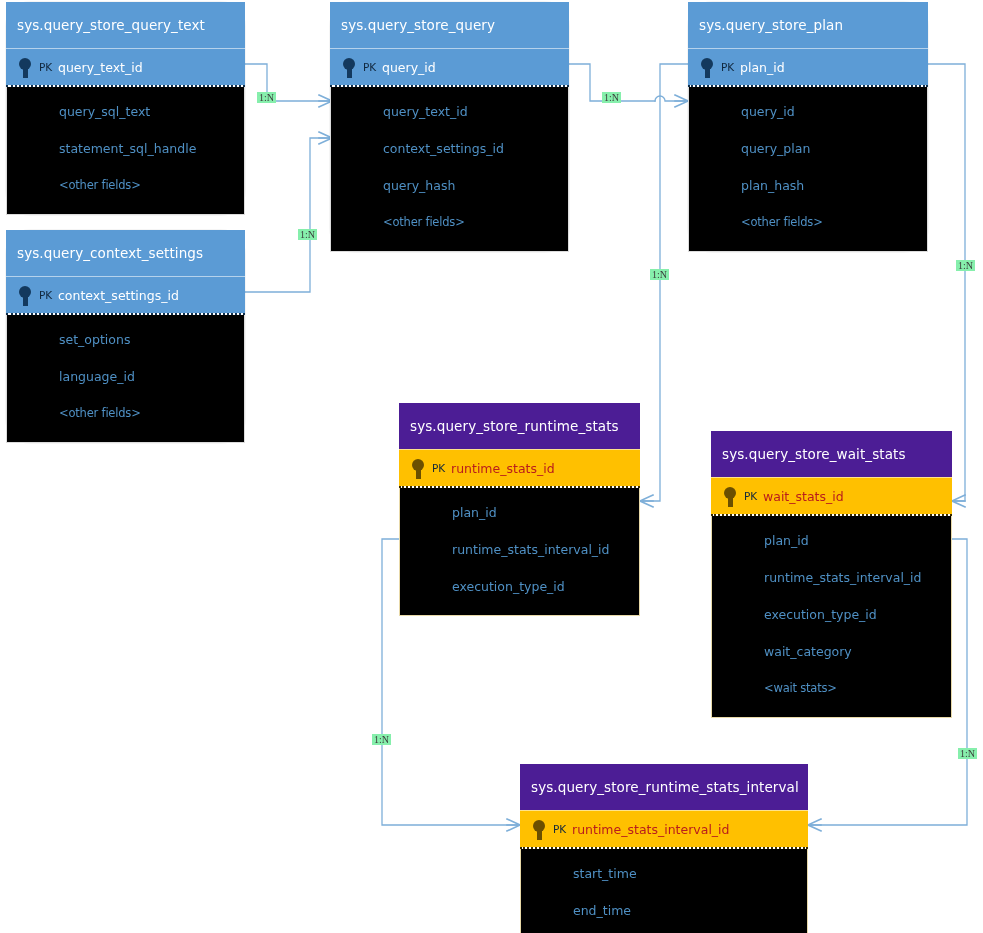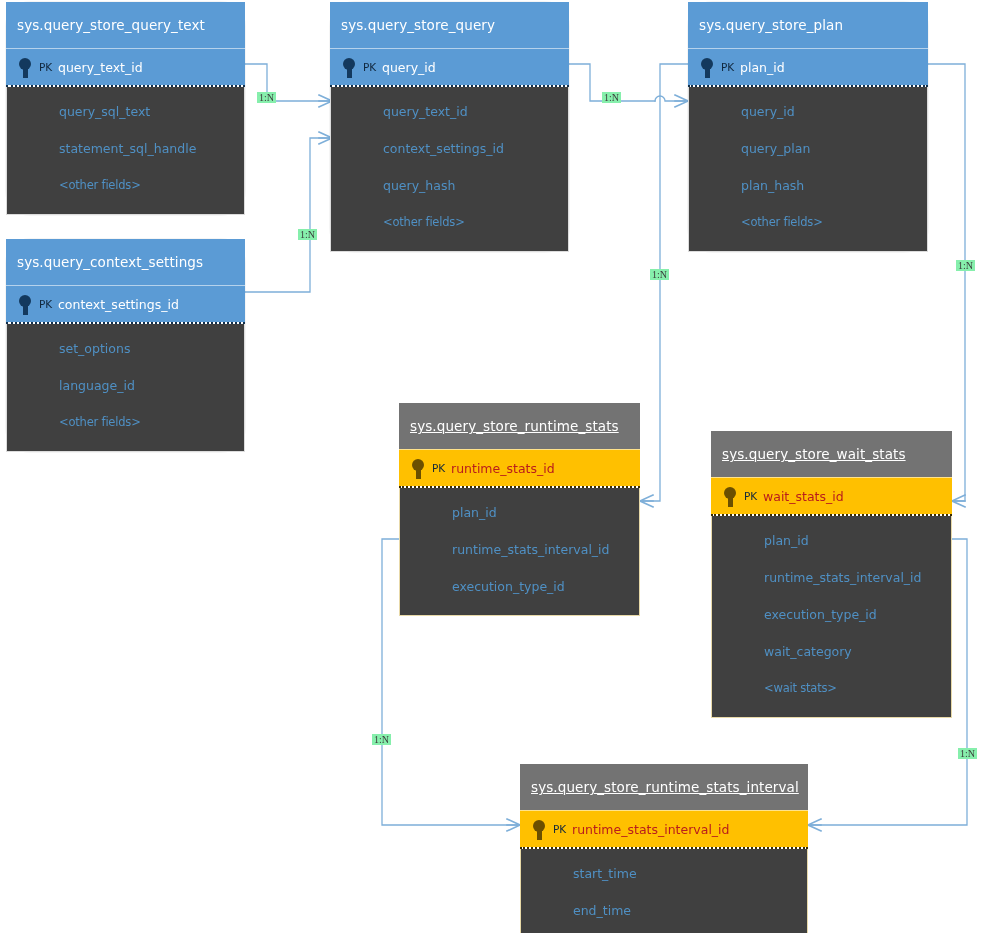--- a/index.html
+++ b/index.html
@@ -21,41 +21,41 @@
   .entity .pkrow .pklabel{
     position:absolute;left:33px;top:0;height:37px;line-height:37px;
     font-size:10.5px;color:#10263c;
   }
   .entity .pkrow .fname{
     position:absolute;left:52px;top:0;height:37px;line-height:37px;
     font-size:12.5px;color:#ffffff;white-space:nowrap;
   }
   .entity.orange .pkrow .fname{color:#b91c1c;}
   .entity .body{
-    box-sizing:border-box;background:#404040;
+    box-sizing:border-box;background:#000000;
     border-left:1px solid #dcdcdc;border-right:1px solid #dcdcdc;
     border-bottom:1px solid #dcdcdc;
     padding-top:6px;padding-bottom:10px;
   }
   .entity .body .fld{
     height:37px;line-height:37px;padding-left:52px;
     font-size:12.5px;color:#4f90c4;white-space:nowrap;
   }
   .entity .body .fld.meta{font-size:11.5px;letter-spacing:-.2px;}
   .entity .dashline{
     position:relative;height:0;border-top:2px dotted #1a1a1a;
     margin:0;
   }
 
   .entity.blue .hdr{background:#5b9bd5;}
   .entity.blue .pkrow{background:#5b9bd5;}
   .entity.blue{box-shadow:0 0 0 1px rgba(0,0,0,0.04);border-radius:24px;}
   .entity.blue .dashline{border-top:2px dotted #11304d;}
 
-  .entity.orange .hdr{background:#737373;text-decoration:underline;}
+  .entity.orange .hdr{background:#4c1d95;}
   .entity.orange .pkrow{background:#ffc000;}
   .entity.orange .dashline{border-top:2px dotted #3a2d00;}
   .entity.orange .body{border-color:#e8d9a8;}
 
   
   .keyicon{position:absolute;left:13px;top:9px;width:13px;height:20px;}
   .keyicon .kh{position:absolute;left:0;top:0;width:12px;height:12px;border-radius:50%;}
   .keyicon .ks{position:absolute;left:4px;top:8px;width:4.5px;height:12px;}
   .blue .keyicon .kh,.blue .keyicon .ks{background:#13395e;}
   .orange .keyicon .kh,.orange .keyicon .ks{background:#6b4f00;}
@@ -163,21 +163,21 @@
     </div>
     <div class="dashline"></div>
     <div class="body">
       <div class="fld">query_id</div>
       <div class="fld">query_plan</div>
       <div class="fld">plan_hash</div>
       <div class="fld meta">&lt;other fields&gt;</div>
     </div>
   </div>
 
-  <div class="entity blue" style="left:6px;top:230px;width:239px;margin-top:9px;">
+  <div class="entity blue" style="left:6px;top:230px;width:239px;">
     <div class="hdr">sys.query_context_settings</div>
     <div class="pkrow">
       <span class="keyicon">
           <span class="kh"></span>
           <span class="ks"></span>
         </span>
       <span class="pklabel">PK</span>
       <span class="fname">context_settings_id</span>
     </div>
     <div class="dashline"></div>

